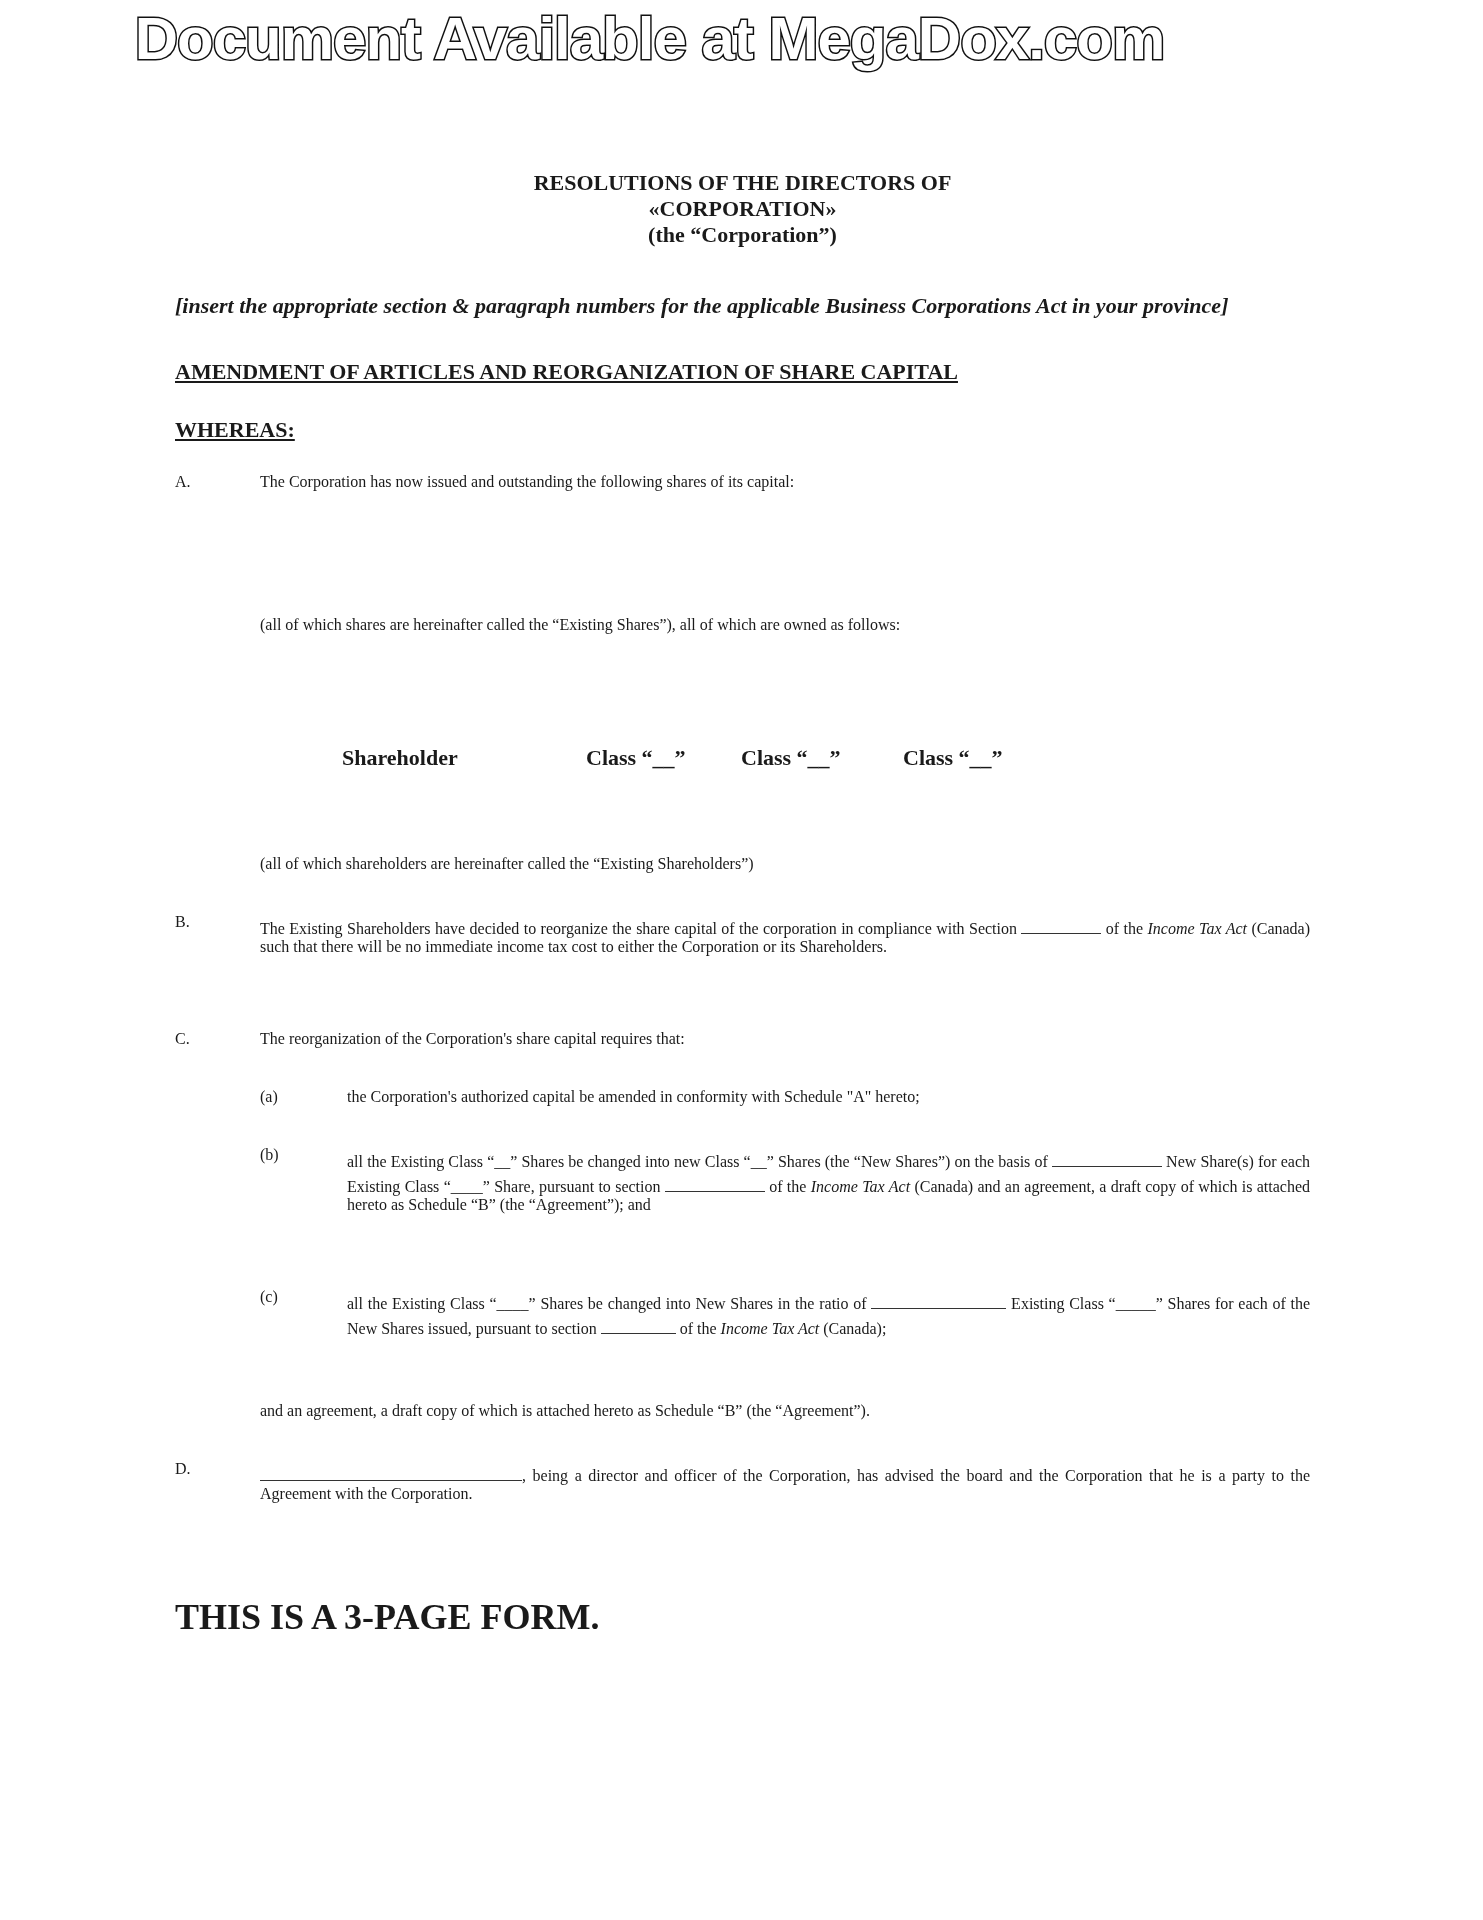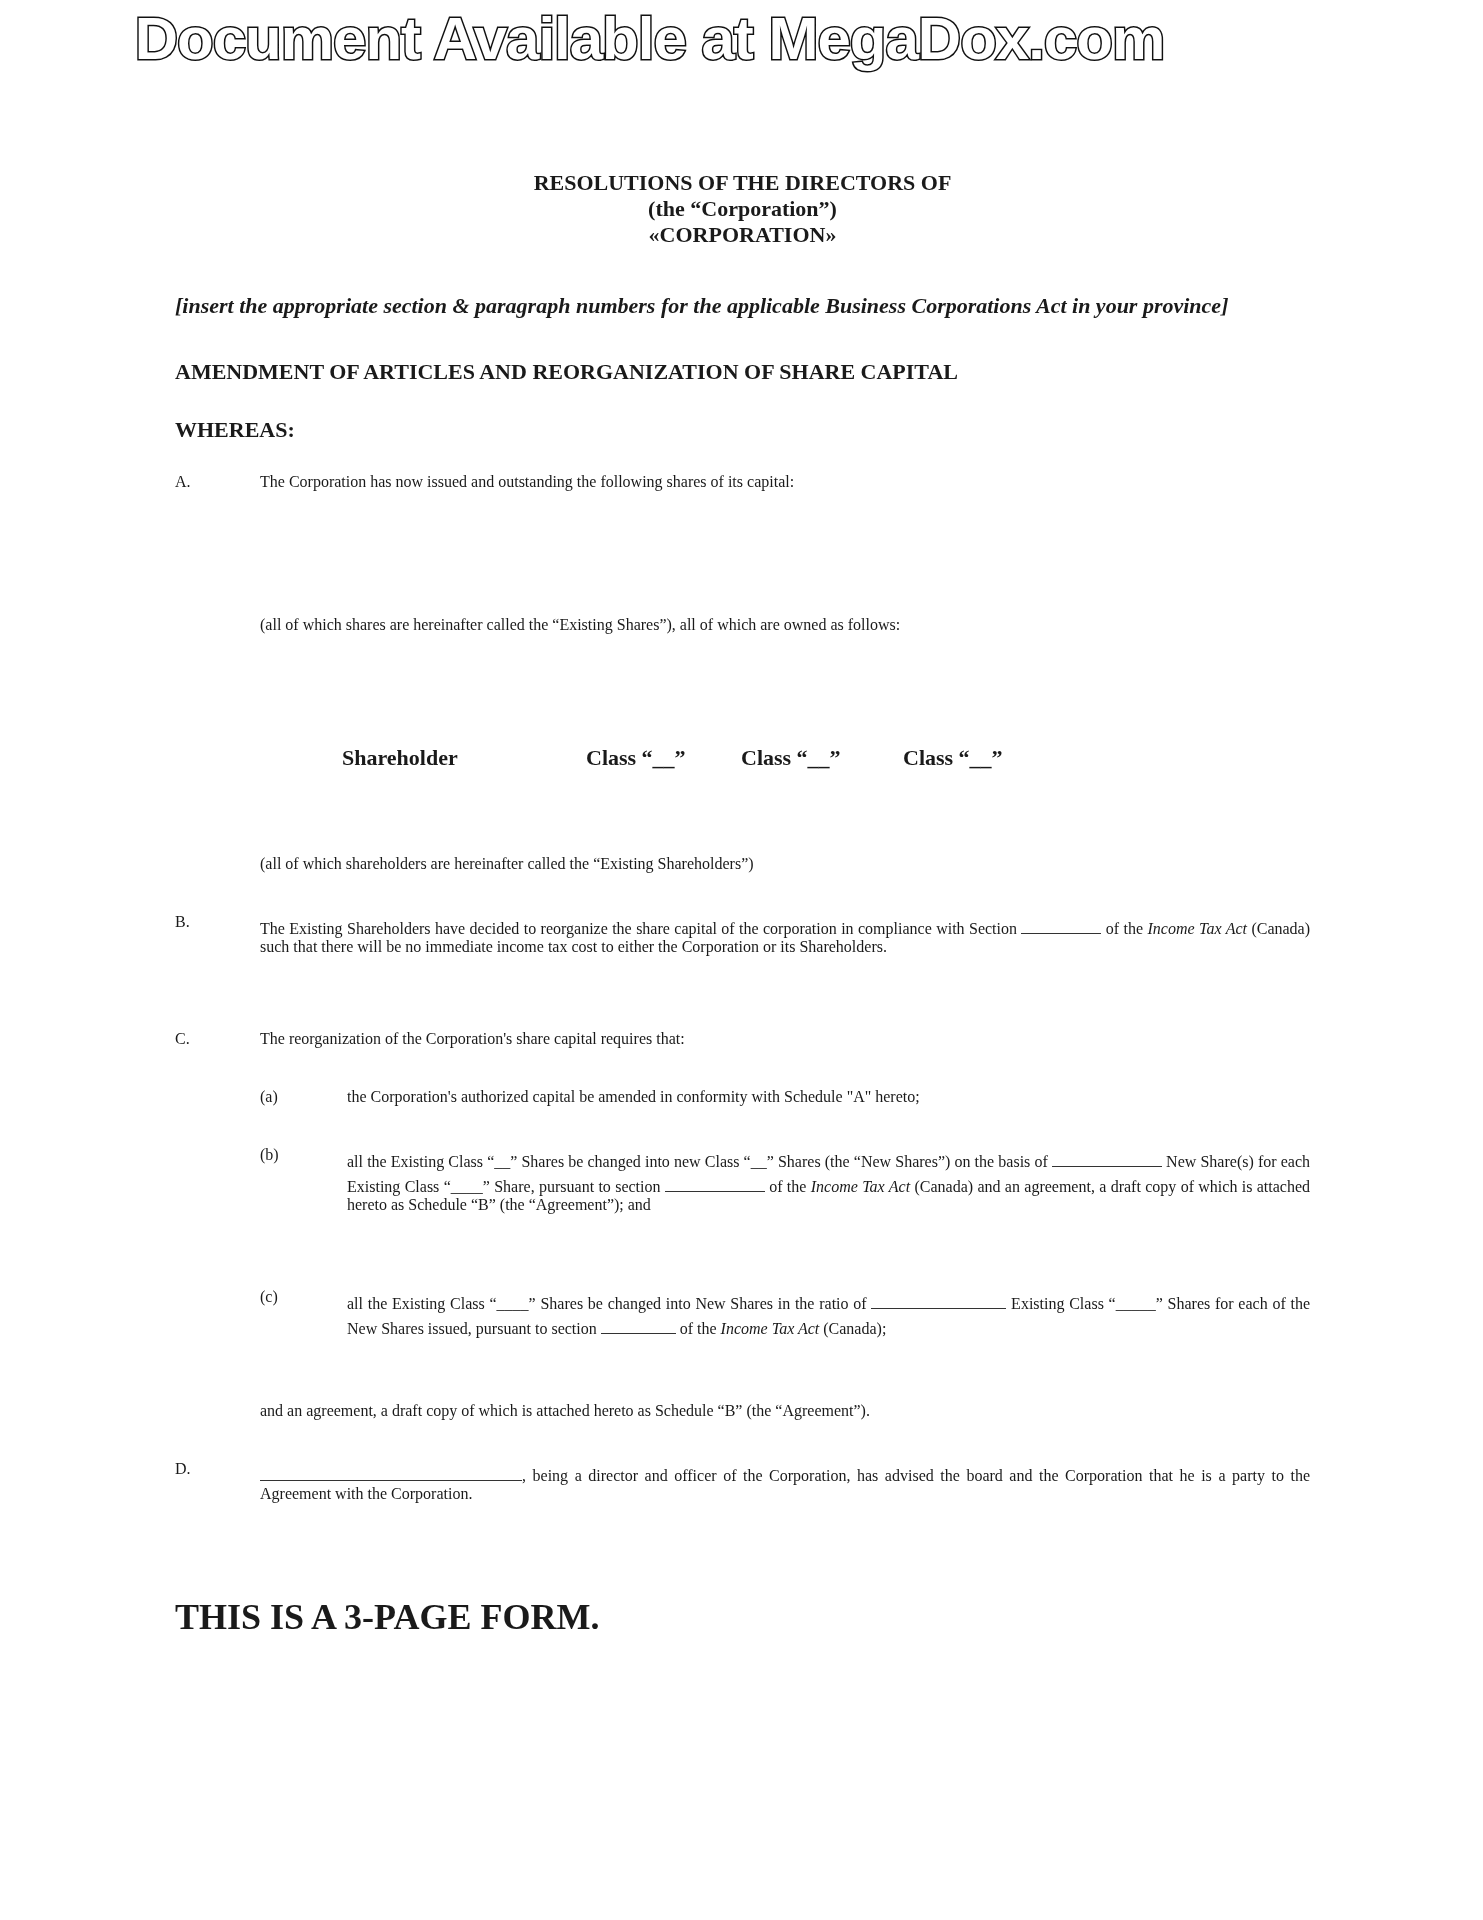--- a/index.html
+++ b/index.html
@@ -6,41 +6,41 @@
   body { width:1483px; height:1920px; position:relative; overflow:hidden;
          font-family:"Liberation Serif", "DejaVu Serif", serif; color:#1a1a1a; }
   .watermark { position:absolute; top:4px; left:0; width:1299px; text-align:center;
     font-family:"Liberation Sans", sans-serif; font-weight:bold; font-size:60px;
     letter-spacing:-1px; color:#ffffff;
     -webkit-text-stroke:3px #111; paint-order:stroke fill;
     text-shadow: 0 0 0 #111; }
   .page { position:absolute; left:175px; width:1135px; font-size:22px; line-height:29px; }
   .center { text-align:center; font-weight:bold; font-size:22px; line-height:26px; }
   .note { font-style:italic; font-weight:bold; text-align:justify;margin-top:15px; }
-  .bold { font-weight:bold; }
+  .bold { font-weight:bold;text-decoration:underline; }
   .item { position:absolute; left:175px; width:1135px; }
   .lbl { position:absolute; left:0; }
   .txt { position:absolute; left:85px; right:0; text-align:justify; }
   .sublbl { position:absolute; left:85px; }
   .subtxt { position:absolute; left:172px; right:0; text-align:justify; }
   .blank { display:inline-block; border-bottom:1.5px solid #333; height:20px; vertical-align:baseline; }
   i { font-style:italic; }
   .tbl-head { position:absolute; top:707px; left:0; width:1483px; font-weight:bold; font-size:22px; }
   .tbl-head span { position:absolute;margin-top:38px; }
   .footer { position:absolute; left:175px; top:1596px; font-weight:bold; font-size:36px; }
 </style>
 </head>
 <body>
 
 <div class="watermark">Document Available at MegaDox.com</div>
 
 <div class="page" style="top:170px;">
   <div class="center">RESOLUTIONS OF THE DIRECTORS OF</div>
+  <div class="center">«CORPORATION»</div>
   <div class="center">(the “Corporation”)</div>
-  <div class="center">«CORPORATION»</div>
 </div>
 
 <div class="page note" style="top:276px;">[insert the appropriate section &amp; paragraph numbers for the applicable Business Corporations Act in your province]</div>
 
 <div class="page bold" style="top:357px;">AMENDMENT OF ARTICLES AND REORGANIZATION OF SHARE CAPITAL</div>
 
 <div class="page bold" style="top:415px;">WHEREAS:</div>
 
 <div class="item" style="top:473px;">
   <span class="lbl">A.</span>

